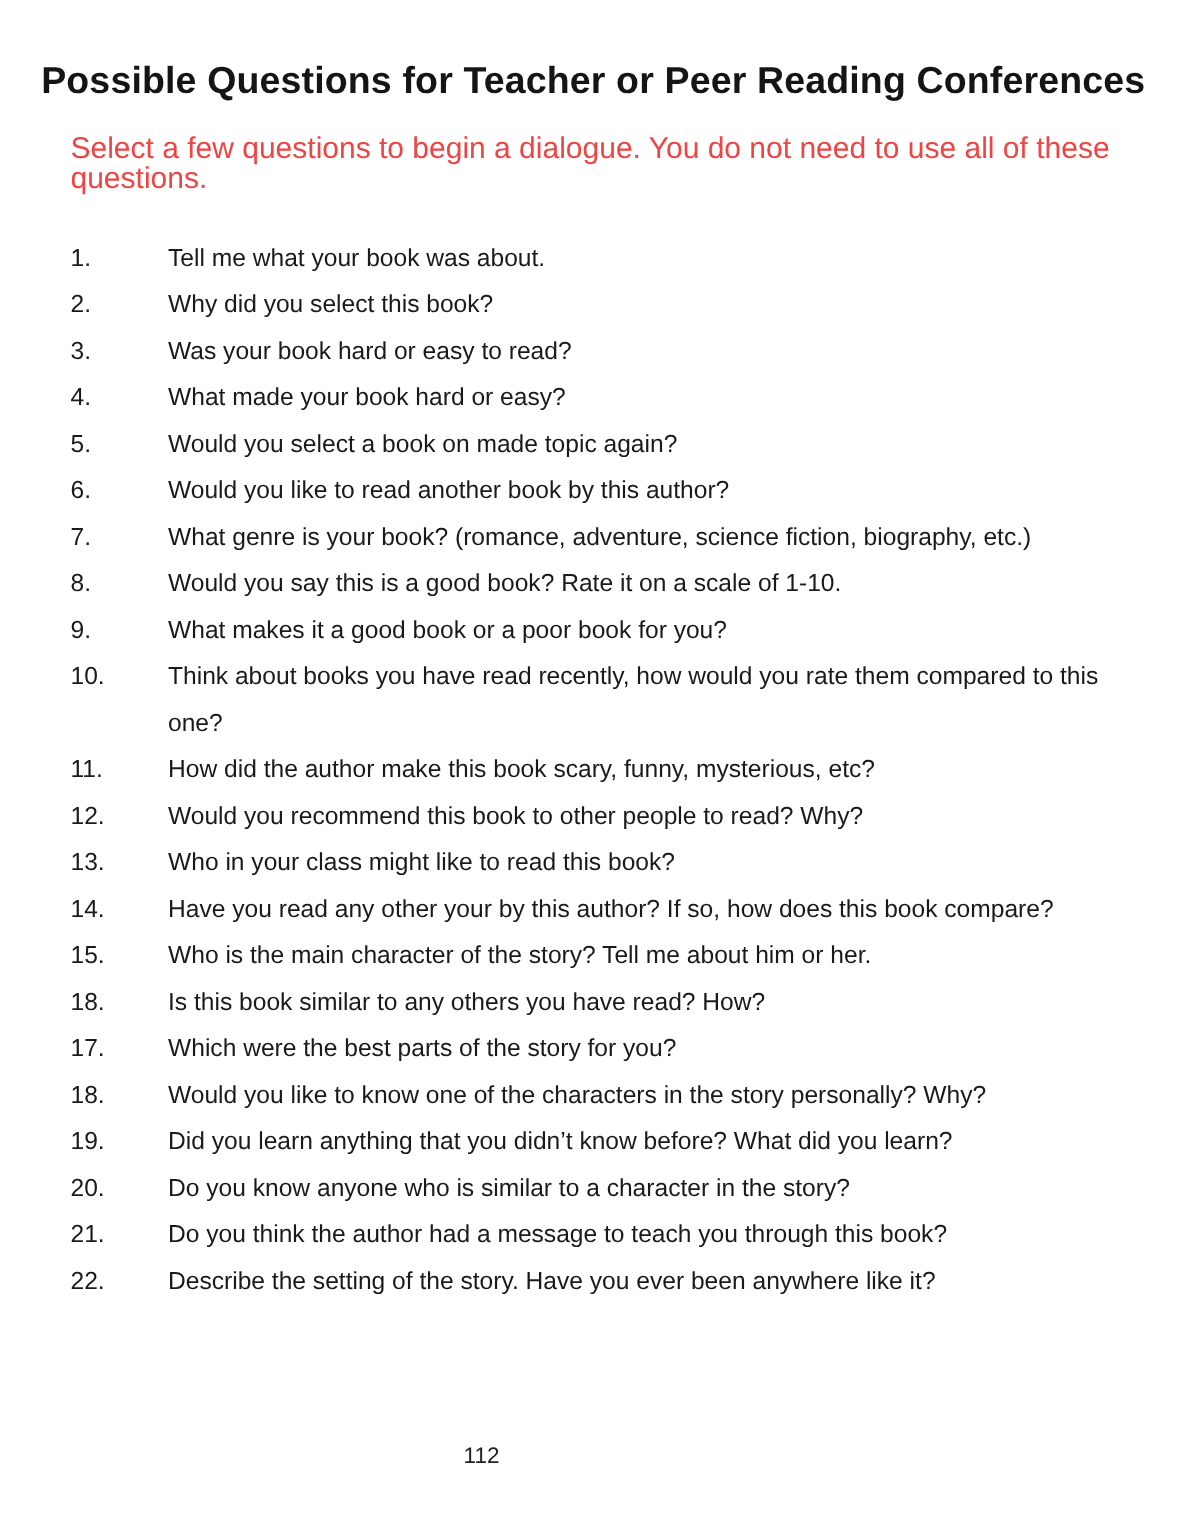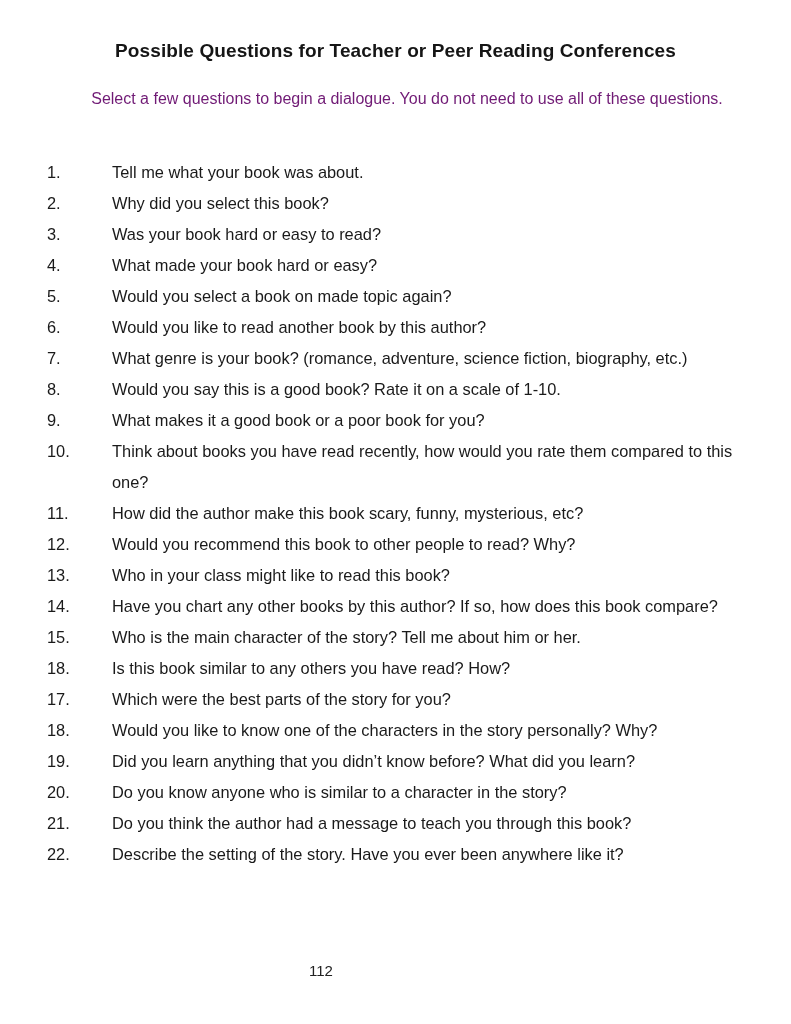--- a/index.html
+++ b/index.html
@@ -14,34 +14,33 @@
       overflow: hidden;
       font-family: "Liberation Sans", sans-serif;
       color: #1a1a1a;
     }
     .title {
       position: absolute;
       left: 0;
       top: 40px;
       width: 791px;
       text-align: center;
-      font-size: 19px;
+      font-size: 25px;
       font-weight: bold;
       letter-spacing: 0.1px;
       color: #151515;
     }
     .intro {
       position: absolute;
       left: 47px;
       top: 89px;
       width: 720px;
-      font-size: 16px;
+      font-size: 20px;
       line-height: 20px;
-      color: #701a75;
-      text-align: center;
+      color: #ef4444;
     }
     .intro p { margin: 0; }
     .qlist {
       position: absolute;
       left: 47px;
       top: 157px;
       width: 710px;
       margin: 0;
       padding: 0;
       list-style: none;
@@ -127,21 +126,21 @@
     <li class="qitem">
       <span class="qnum">12.</span>
       <span class="qtext">Would you recommend this book to other people to read? Why?</span>
     </li>
     <li class="qitem">
       <span class="qnum">13.</span>
       <span class="qtext">Who in your class might like to read this book?</span>
     </li>
     <li class="qitem">
       <span class="qnum">14.</span>
-      <span class="qtext">Have you chart any other books by this author? If so, how does this book compare?</span>
+      <span class="qtext">Have you read any other your by this author? If so, how does this book compare?</span>
     </li>
     <li class="qitem">
       <span class="qnum">15.</span>
       <span class="qtext">Who is the main character of the story? Tell me about him or her.</span>
     </li>
     <li class="qitem">
       <span class="qnum">18.</span>
       <span class="qtext">Is this book similar to any others you have read? How?</span>
     </li>
     <li class="qitem">

